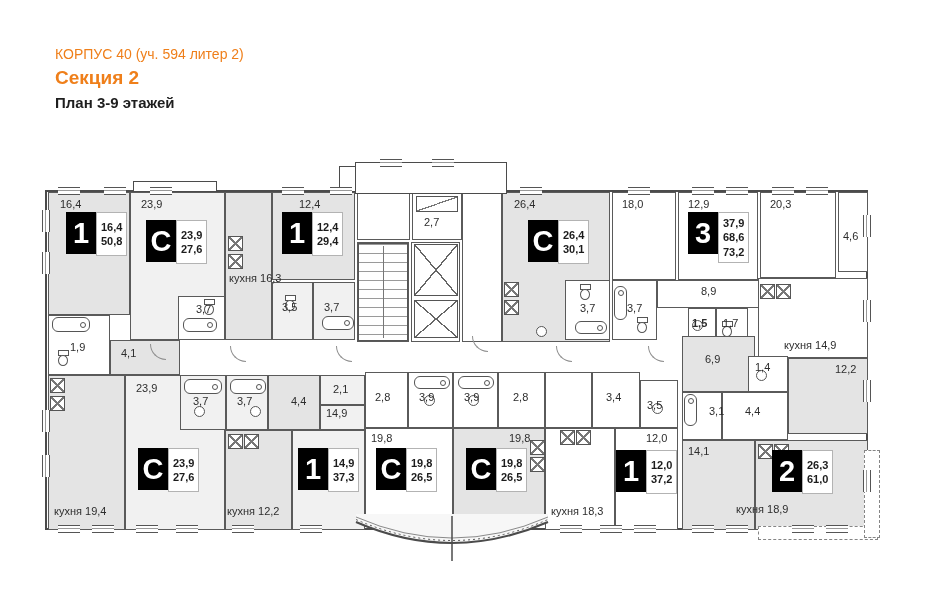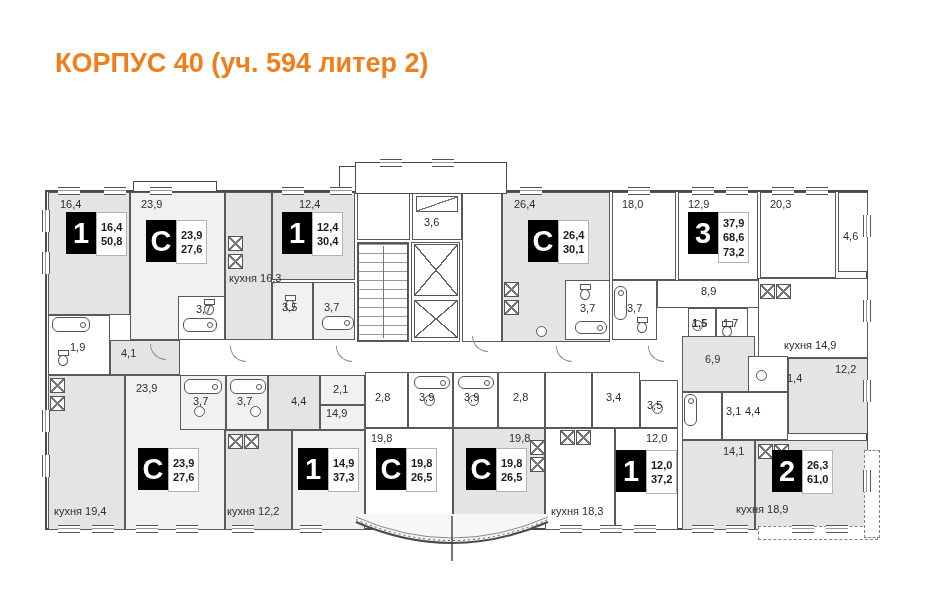--- a/index.html
+++ b/index.html
@@ -1,20 +1,20 @@
 <!DOCTYPE html>
 <html><head>
 <meta charset="utf-8">
 <style>
   html,body{margin:0;padding:0;background:#fff;}
   #canvas{position:relative;width:941px;height:600px;background:#fff;overflow:hidden;
           font-family:"Liberation Sans",sans-serif;}
   
   #hdr{position:absolute;left:55px;top:44px;}
-  #hdr .t1{font-size:27px;font-weight:bold;color:#EF7F1A;line-height:1.45;}
+  #hdr .t1{font-size:14px;font-weight:normal;color:#EF7F1A;line-height:1.45;}
   #hdr .t2{font-size:19px;font-weight:bold;color:#EF7F1A;line-height:1.45;}
   #hdr .t3{font-size:15px;font-weight:bold;color:#1e1e1e;line-height:1.5;}
   
   #plan{position:absolute;left:0;top:0;width:941px;height:600px;}
   .shell{position:absolute;border:2px solid #4b4b4b;background:#fff;box-sizing:border-box;}
   .room{position:absolute;border:1.2px solid #5a5a5a;box-sizing:border-box;}
   .room.g{background:#e4e4e4;}
   .room.l{background:#f1f1f1;}
   .room.w{background:#ffffff;}
   .rlabel{position:absolute;font-size:11px;color:#2d2d2d;white-space:nowrap;z-index:30;}
@@ -55,20 +55,22 @@
   .dashed{position:absolute;border:1.5px dashed #858585;box-sizing:border-box;z-index:5;background:#fff;}
   .prot{position:absolute;border:1.6px solid #4b4b4b;background:#fff;box-sizing:border-box;z-index:4;}
   #bay{position:absolute;z-index:6;}
 </style>
 </head>
 <body>
 
 <div id="canvas">
   <div id="hdr">
     <div class="t1" style="color: rgb(239, 127, 26);">КОРПУС 40 (уч. 594 литер 2)</div>
+    <div class="t2" style="color: rgb(239, 127, 26);">Секция 2</div>
+    <div class="t3">План 3-9 этажей</div>
   </div>
 
   <div id="plan">
 
     <div class="prot" style="left:355px;top:162px;width:152px;height:32px;"></div>
     <div class="prot" style="left:339px;top:166px;width:17px;height:26px;"></div>
     <div class="prot" style="left:133px;top:181px;width:84px;height:11px;border-width:1px;"></div>
     <div class="dashed" style="left:758px;top:526px;width:120px;height:14px;"></div>
     <div class="dashed" style="left:864px;top:450px;width:16px;height:88px;"></div>
     <div class="shell" style="left:45px;top:190px;width:823px;height:340px;"></div>
@@ -90,21 +92,21 @@
       <div class="room g" style="left: 225px; top: 192px; width: 47px; height: 148px;"></div>
       <div class="rlabel" style="left: 229px; top: 272px;">кухня 16,3</div>
       <div class="room g" style="left: 272px; top: 192px; width: 83px; height: 88px;"></div>
       <div class="rlabel" style="left: 299px; top: 198px;">12,4</div>
       <div class="room l" style="left: 272px; top: 282px; width: 41px; height: 58px;"></div>
       <div class="rlabel" style="left: 282px; top: 301px;">3,5</div>
       <div class="room l" style="left: 313px; top: 282px; width: 42px; height: 58px;"></div>
       <div class="rlabel" style="left: 324px; top: 301px;">3,7</div>
       <div class="room w" style="left: 357px; top: 192px; width: 53px; height: 48px;"></div>
       <div class="room w" style="left: 412px; top: 192px; width: 50px; height: 48px;"></div>
-      <div class="rlabel" style="left: 424px; top: 216px;">3,6</div>
+      <div class="rlabel" style="left: 424px; top: 216px;">2,7</div>
       <div class="room w" style="left: 357px; top: 242px; width: 52px; height: 100px;"></div>
       <div class="room w" style="left: 411px; top: 242px; width: 49px; height: 100px;"></div>
       <div class="room w" style="left: 462px; top: 192px; width: 40px; height: 150px;"></div>
       <div class="room g" style="left: 502px; top: 192px; width: 108px; height: 150px;"></div>
       <div class="rlabel" style="left: 514px; top: 198px;">26,4</div>
       <div class="room w" style="left: 565px; top: 280px; width: 45px; height: 60px;"></div>
       <div class="rlabel" style="left: 580px; top: 302px;">3,7</div>
       <div class="room w" style="left: 612px; top: 280px; width: 45px; height: 60px;"></div>
       <div class="rlabel" style="left: 627px; top: 302px;">3,7</div>
       <div class="room w" style="left: 612px; top: 192px; width: 64px; height: 88px;"></div>
@@ -163,27 +165,27 @@
       <div class="rlabel" style="left: 606px; top: 391px;">3,4</div>
       <div class="room w" style="left: 640px; top: 380px; width: 38px; height: 48px;"></div>
       <div class="rlabel" style="left: 647px; top: 399px;">3,5</div>
       <div class="room w" style="left: 545px; top: 428px; width: 70px; height: 102px;"></div>
       <div class="rlabel" style="left: 551px; top: 505px;">кухня 18,3</div>
       <div class="room w" style="left: 615px; top: 428px; width: 63px; height: 102px;"></div>
       <div class="rlabel" style="left: 646px; top: 432px;">12,0</div>
       <div class="room g" style="left: 682px; top: 336px; width: 73px; height: 56px;"></div>
       <div class="rlabel" style="left: 705px; top: 353px;">6,9</div>
       <div class="room w" style="left: 748px; top: 356px; width: 40px; height: 36px;"></div>
-      <div class="rlabel" style="left: 755px; top: 372px; margin-left: 32px;">1,4</div>
+      <div class="rlabel" style="left: 755px; top: 361px;">1,4</div>
       <div class="room w" style="left: 682px; top: 392px; width: 40px; height: 48px;"></div>
-      <div class="rlabel" style="left: 726px; top: 405px;">3,1</div>
+      <div class="rlabel" style="left: 709px; top: 405px;">3,1</div>
       <div class="room w" style="left: 722px; top: 392px; width: 66px; height: 48px;"></div>
       <div class="rlabel" style="left: 745px; top: 405px;">4,4</div>
       <div class="room g" style="left: 682px; top: 440px; width: 73px; height: 90px;"></div>
-      <div class="rlabel" style="left: 723px; top: 445px;">14,1</div>
+      <div class="rlabel" style="left: 688px; top: 445px;">14,1</div>
       <div class="room g" style="left: 755px; top: 440px; width: 113px; height: 90px;"></div>
       <div class="rlabel" style="left: 736px; top: 503px;">кухня 18,9</div>
       <div class="fx fx-stairs" style="left: 358px; top: 243px; width: 50px; height: 98px;"></div>
       <div class="fx fx-shaft" style="left: 414px; top: 244px; width: 44px; height: 52px;"></div>
       <div class="fx fx-shaft" style="left: 414px; top: 300px; width: 44px; height: 38px;"></div>
       <div class="fx fx-panel" style="left: 416px; top: 196px; width: 42px; height: 16px;"></div>
       <div class="fx fx-tub" style="left: 183px; top: 318px; width: 34px; height: 14px;"></div>
       <div class="fx fx-tub" style="left: 322px; top: 316px; width: 32px; height: 14px;"></div>
       <div class="fx fx-tub" style="left: 575px; top: 321px; width: 32px; height: 13px;"></div>
       <div class="fx fx-tub" style="left: 52px; top: 317px; width: 38px; height: 15px;"></div>
@@ -274,21 +276,21 @@
         <div class="bx">С</div>
         <div class="bv">
           <span>23,9</span>
           <span>27,6</span>
         </div>
       </div>
       <div class="badge" style="left: 282px; top: 212px;">
         <div class="bx">1</div>
         <div class="bv">
           <span>12,4</span>
-          <span>30,4</span>
+          <span>29,4</span>
         </div>
       </div>
       <div class="badge" style="left: 528px; top: 220px;">
         <div class="bx">С</div>
         <div class="bv">
           <span>26,4</span>
           <span>30,1</span>
         </div>
       </div>
       <div class="badge" style="left: 688px; top: 212px;">

